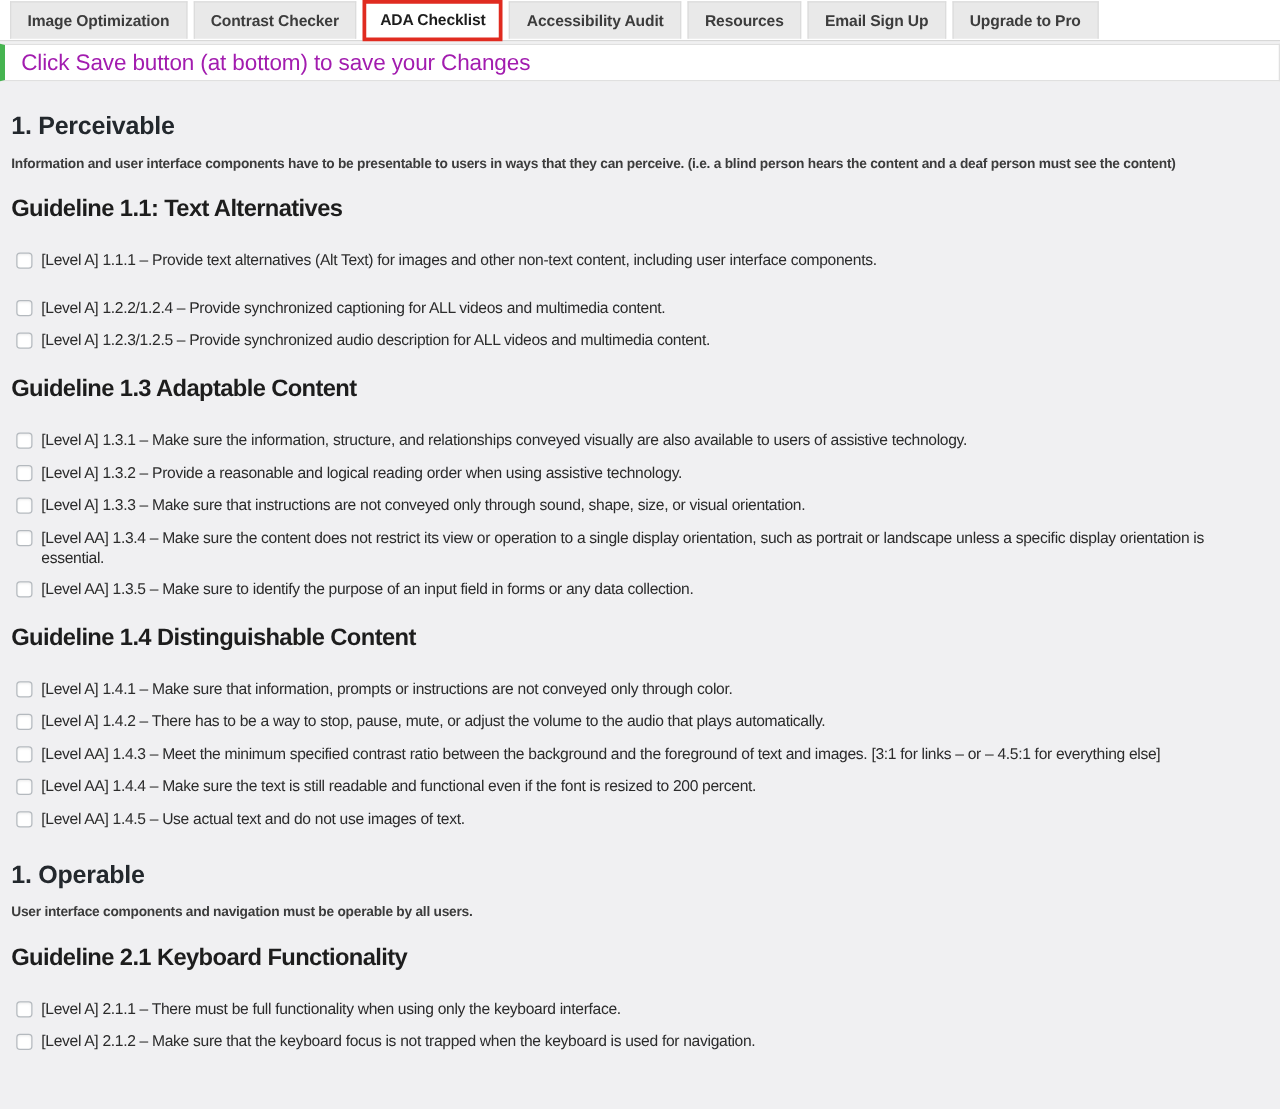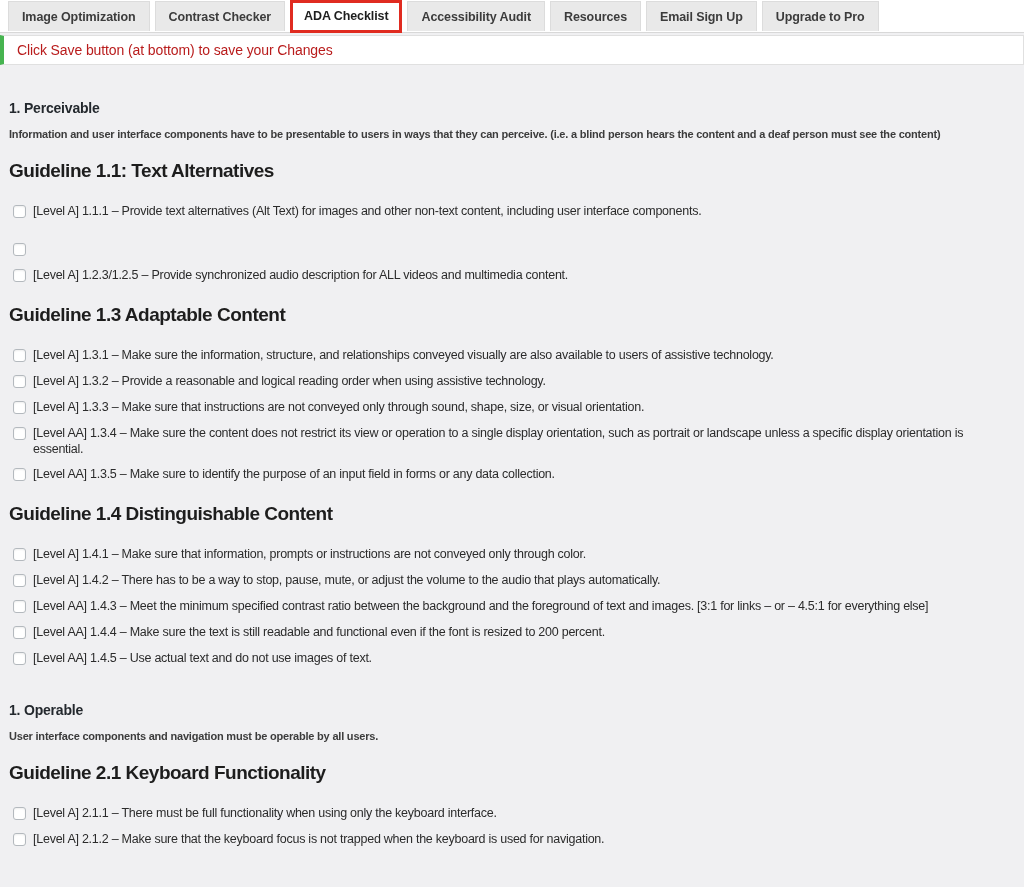--- a/index.html
+++ b/index.html
@@ -53,34 +53,34 @@
     background: #ffffff;
     border: 1px solid #e0e0e0;
     border-left: 4px solid #46b450;
     margin: 2px 0 0 0;
     height: 30px;
     display: flex;
     align-items: center;
     padding-left: 13px;
   }
   .notice-text {
-    font-size: 14px;
-    color: #b91c1c;
+    font-size: 18px;
+    color: #a21caf;
     letter-spacing: -0.1px;
   }
 
   
   .content {
     padding: 0 9px;
   }
   .section-title {
-    font-size: 14px;
+    font-size: 20px;
     font-weight: bold;
     color: #23282d;
-    margin: 35px 0 0 0;
+    margin: 25px 0 0 0;
     letter-spacing: -0.2px;
   }
   .section-desc {
     font-size: 11px;
     font-weight: bold;
     color: #3c3c3c;
     margin: 12px 0 0 0;
     letter-spacing: -0.2px;
   }
   .guideline {
@@ -142,20 +142,21 @@
     <h3 class="guideline">Guideline 1.1: Text Alternatives</h3>
     <div class="checkgroup">
       <div class="checkrow">
         <input type="checkbox" class="cbox" style="">
         <label class="clabel">[Level A] 1.1.1 – Provide text alternatives (Alt Text) for images and other non-text content, including user interface components.</label>
       </div>
     </div>
     <div class="checkgroup">
       <div class="checkrow">
         <input type="checkbox" class="cbox" style="">
+        <label class="clabel">[Level A] 1.2.2/1.2.4 – Provide synchronized captioning for ALL videos and multimedia content.</label>
       </div>
       <div class="checkrow">
         <input type="checkbox" class="cbox" style="">
         <label class="clabel">[Level A] 1.2.3/1.2.5 – Provide synchronized audio description for ALL videos and multimedia content.</label>
       </div>
     </div>
     <h3 class="guideline">Guideline 1.3 Adaptable Content</h3>
     <div class="checkgroup">
       <div class="checkrow">
         <input type="checkbox" class="cbox" style="">

